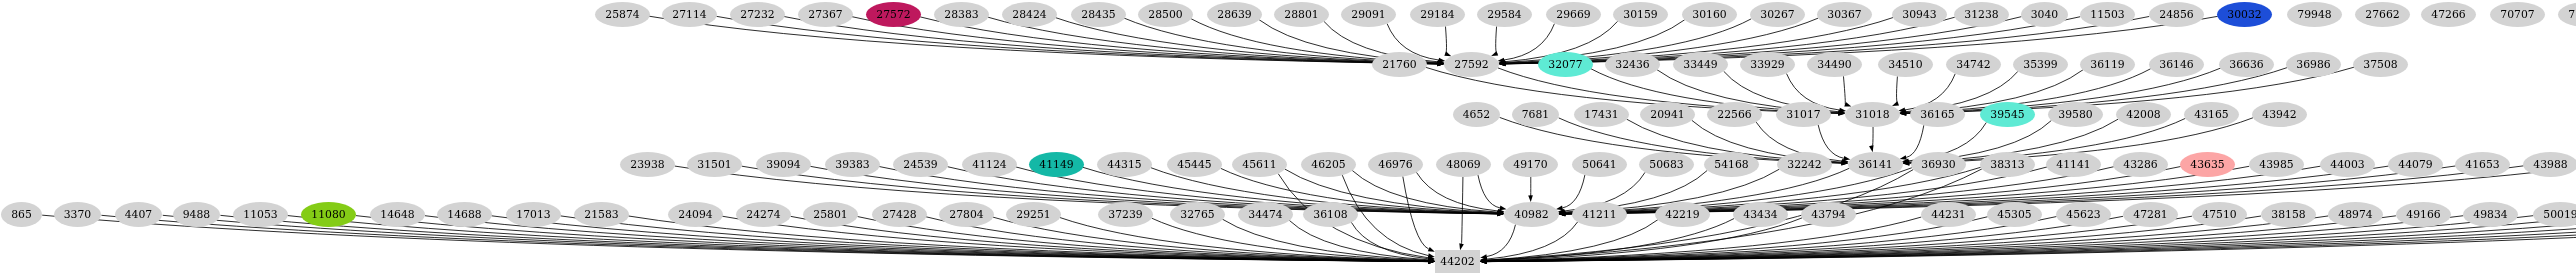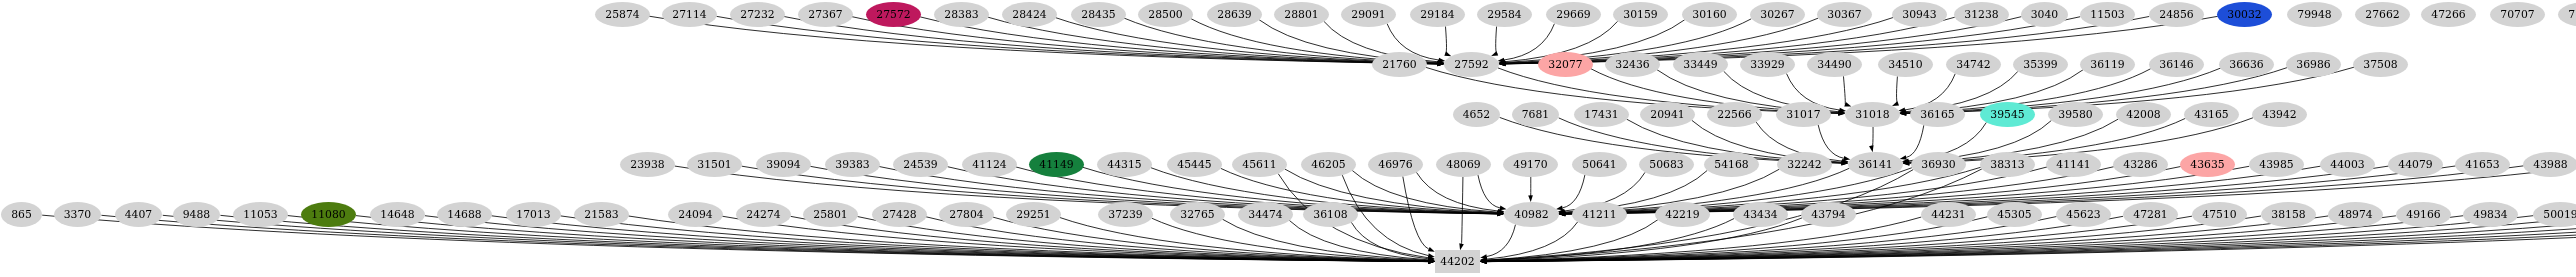--- a/index.html
+++ b/index.html
@@ -315,21 +315,21 @@
       <div class="node" style="left: 2080px; top: 2.1px; width: 55px; height: 25px; background: rgb(211, 211, 211); color: rgb(0, 0, 0);">11503</div>
       <div class="node" style="left: 2149px; top: 2.1px; width: 55px; height: 25px; background: rgb(211, 211, 211); color: rgb(0, 0, 0);">24856</div>
       <div class="node" style="left: 2217px; top: 2.1px; width: 55px; height: 25px; background: #1d4ed8; color: rgb(0, 0, 0); text-align: center;">30032</div>
       <div class="node" style="left: 2287px; top: 2.1px; width: 55px; height: 25px; background: rgb(211, 211, 211); color: rgb(0, 0, 0);">79948</div>
       <div class="node" style="left: 2355px; top: 2.1px; width: 55px; height: 25px; background: rgb(211, 211, 211); color: rgb(0, 0, 0);">27662</div>
       <div class="node" style="left: 2421px; top: 2.1px; width: 55px; height: 25px; background: rgb(211, 211, 211); color: rgb(0, 0, 0);">47266</div>
       <div class="node" style="left: 2490px; top: 2.1px; width: 55px; height: 25px; background: rgb(211, 211, 211); color: rgb(0, 0, 0);">70707</div>
       <div class="node" style="left: 2558px; top: 2.1px; width: 55px; height: 25px; background: rgb(211, 211, 211); color: rgb(0, 0, 0);">77449</div>
       <div class="node" style="left: 1372px; top: 52px; width: 55px; height: 25px; background: rgb(211, 211, 211); color: rgb(0, 0, 0);">21760</div>
       <div class="node" style="left: 1444px; top: 52px; width: 55px; height: 25px; background: rgb(211, 211, 211); color: rgb(0, 0, 0);">27592</div>
-      <div class="node" style="left: 1538px; top: 52px; width: 55px; height: 25px; background: #fca5a5; color: rgb(0, 0, 0);">32077</div>
+      <div class="node" style="left: 1538px; top: 52px; width: 55px; height: 25px; background: #5eead4; color: rgb(0, 0, 0);">32077</div>
       <div class="node" style="left: 1605px; top: 52px; width: 55px; height: 25px; background: rgb(211, 211, 211); color: rgb(0, 0, 0);">32436</div>
       <div class="node" style="left: 1673px; top: 52px; width: 55px; height: 25px; background: rgb(211, 211, 211); color: rgb(0, 0, 0);">33449</div>
       <div class="node" style="left: 1740px; top: 52px; width: 55px; height: 25px; background: rgb(211, 211, 211); color: rgb(0, 0, 0);">33929</div>
       <div class="node" style="left: 1807px; top: 52px; width: 55px; height: 25px; background: rgb(211, 211, 211); color: rgb(0, 0, 0);">34490</div>
       <div class="node" style="left: 1878px; top: 52px; width: 55px; height: 25px; background: rgb(211, 211, 211); color: rgb(0, 0, 0);">34510</div>
       <div class="node" style="left: 1946px; top: 52px; width: 55px; height: 25px; background: rgb(211, 211, 211); color: rgb(0, 0, 0);">34742</div>
       <div class="node" style="left: 2013px; top: 52px; width: 55px; height: 25px; background: rgb(211, 211, 211); color: rgb(0, 0, 0);">35399</div>
       <div class="node" style="left: 2080px; top: 52px; width: 55px; height: 25px; background: rgb(211, 211, 211); color: rgb(0, 0, 0);">36119</div>
       <div class="node" style="left: 2149px; top: 52px; width: 55px; height: 25px; background: rgb(211, 211, 211); color: rgb(0, 0, 0);">36146</div>
       <div class="node" style="left: 2219px; top: 52px; width: 55px; height: 25px; background: rgb(211, 211, 211); color: rgb(0, 0, 0);">36636</div>
@@ -347,21 +347,21 @@
       <div class="node" style="left: 2048px; top: 102px; width: 55px; height: 25px; background: rgb(211, 211, 211); color: rgb(0, 0, 0);">39580</div>
       <div class="node" style="left: 2116px; top: 102px; width: 55px; height: 25px; background: rgb(211, 211, 211); color: rgb(0, 0, 0);">42008</div>
       <div class="node" style="left: 2184px; top: 102px; width: 55px; height: 25px; background: rgb(211, 211, 211); color: rgb(0, 0, 0);">43165</div>
       <div class="node" style="left: 2252px; top: 102px; width: 55px; height: 25px; background: rgb(211, 211, 211); color: rgb(0, 0, 0);">43942</div>
       <div class="node" style="left: 620px; top: 152px; width: 55px; height: 25px; background: rgb(211, 211, 211); color: rgb(0, 0, 0);">23938</div>
       <div class="node" style="left: 687px; top: 152px; width: 55px; height: 25px; background: rgb(211, 211, 211); color: rgb(0, 0, 0);">31501</div>
       <div class="node" style="left: 756px; top: 152px; width: 55px; height: 25px; background: rgb(211, 211, 211); color: rgb(0, 0, 0);">39094</div>
       <div class="node" style="left: 825px; top: 152px; width: 55px; height: 25px; background: rgb(211, 211, 211); color: rgb(0, 0, 0);">39383</div>
       <div class="node" style="left: 893px; top: 152px; width: 55px; height: 25px; background: rgb(211, 211, 211); color: rgb(0, 0, 0);">24539</div>
       <div class="node" style="left: 962px; top: 152px; width: 55px; height: 25px; background: rgb(211, 211, 211); color: rgb(0, 0, 0);">41124</div>
-      <div class="node" style="left: 1029px; top: 152px; width: 55px; height: 25px; background: #15803d; color: rgb(0, 0, 0);">41149</div>
+      <div class="node" style="left: 1029px; top: 152px; width: 55px; height: 25px; background: #14b8a6; color: rgb(0, 0, 0);">41149</div>
       <div class="node" style="left: 1097px; top: 152px; width: 55px; height: 25px; background: rgb(211, 211, 211); color: rgb(0, 0, 0);">44315</div>
       <div class="node" style="left: 1167px; top: 152px; width: 55px; height: 25px; background: rgb(211, 211, 211); color: rgb(0, 0, 0);">45445</div>
       <div class="node" style="left: 1232px; top: 152px; width: 55px; height: 25px; background: rgb(211, 211, 211); color: rgb(0, 0, 0);">45611</div>
       <div class="node" style="left: 1301px; top: 152px; width: 55px; height: 25px; background: rgb(211, 211, 211); color: rgb(0, 0, 0);">46205</div>
       <div class="node" style="left: 1368px; top: 152px; width: 55px; height: 25px; background: rgb(211, 211, 211); color: rgb(0, 0, 0);">46976</div>
       <div class="node" style="left: 1436px; top: 152px; width: 55px; height: 25px; background: rgb(211, 211, 211); color: rgb(0, 0, 0);">48069</div>
       <div class="node" style="left: 1503px; top: 152px; width: 55px; height: 25px; background: rgb(211, 211, 211); color: rgb(0, 0, 0);">49170</div>
       <div class="node" style="left: 1572px; top: 152px; width: 55px; height: 25px; background: rgb(211, 211, 211); color: rgb(0, 0, 0);">50641</div>
       <div class="node" style="left: 1639px; top: 152px; width: 55px; height: 25px; background: rgb(211, 211, 211); color: rgb(0, 0, 0);">50683</div>
       <div class="node" style="left: 1704px; top: 152px; width: 55px; height: 25px; background: rgb(211, 211, 211); color: rgb(0, 0, 0);">54168</div>
@@ -375,21 +375,21 @@
       <div class="node" style="left: 2249px; top: 152px; width: 55px; height: 25px; background: rgb(211, 211, 211); color: rgb(0, 0, 0);">43985</div>
       <div class="node" style="left: 2320px; top: 152px; width: 55px; height: 25px; background: rgb(211, 211, 211); color: rgb(0, 0, 0);">44003</div>
       <div class="node" style="left: 2388px; top: 152px; width: 55px; height: 25px; background: rgb(211, 211, 211); color: rgb(0, 0, 0);">44079</div>
       <div class="node" style="left: 2455px; top: 152px; width: 55px; height: 25px; background: rgb(211, 211, 211); color: rgb(0, 0, 0);">41653</div>
       <div class="node" style="left: 2523px; top: 152px; width: 55px; height: 25px; background: rgb(211, 211, 211); color: rgb(0, 0, 0);">43988</div>
       <div class="node" style="left: 1px; top: 202px; width: 41px; height: 25px; background: rgb(211, 211, 211); color: rgb(0, 0, 0);">865</div>
       <div class="node" style="left: 54px; top: 202px; width: 47px; height: 25px; background: rgb(211, 211, 211); color: rgb(0, 0, 0);">3370</div>
       <div class="node" style="left: 115px; top: 202px; width: 47px; height: 25px; background: rgb(211, 211, 211); color: rgb(0, 0, 0);">4407</div>
       <div class="node" style="left: 173px; top: 202px; width: 47px; height: 25px; background: rgb(211, 211, 211); color: rgb(0, 0, 0);">9488</div>
       <div class="node" style="left: 233px; top: 202px; width: 55px; height: 25px; background: rgb(211, 211, 211); color: rgb(0, 0, 0);">11053</div>
-      <div class="node" style="left: 301px; top: 202px; width: 55px; height: 25px; background: #4d7c0f; color: rgb(0, 0, 0);">11080</div>
+      <div class="node" style="left: 301px; top: 202px; width: 55px; height: 25px; background: #84cc16; color: rgb(0, 0, 0);">11080</div>
       <div class="node" style="left: 370px; top: 202px; width: 55px; height: 25px; background: rgb(211, 211, 211); color: rgb(0, 0, 0);">14648</div>
       <div class="node" style="left: 437px; top: 202px; width: 55px; height: 25px; background: rgb(211, 211, 211); color: rgb(0, 0, 0);">14688</div>
       <div class="node" style="left: 506px; top: 202px; width: 55px; height: 25px; background: rgb(211, 211, 211); color: rgb(0, 0, 0);">17013</div>
       <div class="node" style="left: 574px; top: 202px; width: 55px; height: 25px; background: rgb(211, 211, 211); color: rgb(0, 0, 0);">21583</div>
       <div class="node" style="left: 668px; top: 202px; width: 55px; height: 25px; background: rgb(211, 211, 211); color: rgb(0, 0, 0);">24094</div>
       <div class="node" style="left: 736px; top: 202px; width: 55px; height: 25px; background: rgb(211, 211, 211); color: rgb(0, 0, 0);">24274</div>
       <div class="node" style="left: 803px; top: 202px; width: 55px; height: 25px; background: rgb(211, 211, 211); color: rgb(0, 0, 0);">25801</div>
       <div class="node" style="left: 872px; top: 202px; width: 55px; height: 25px; background: rgb(211, 211, 211); color: rgb(0, 0, 0);">27428</div>
       <div class="node" style="left: 939px; top: 202px; width: 55px; height: 25px; background: rgb(211, 211, 211); color: rgb(0, 0, 0);">27804</div>
       <div class="node" style="left: 1006px; top: 202px; width: 55px; height: 25px; background: rgb(211, 211, 211); color: rgb(0, 0, 0);">29251</div>

